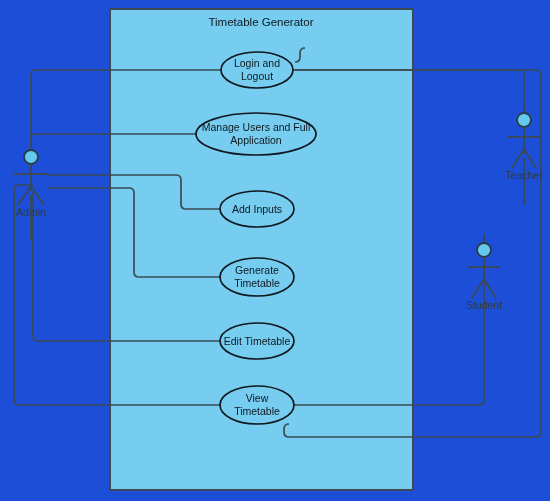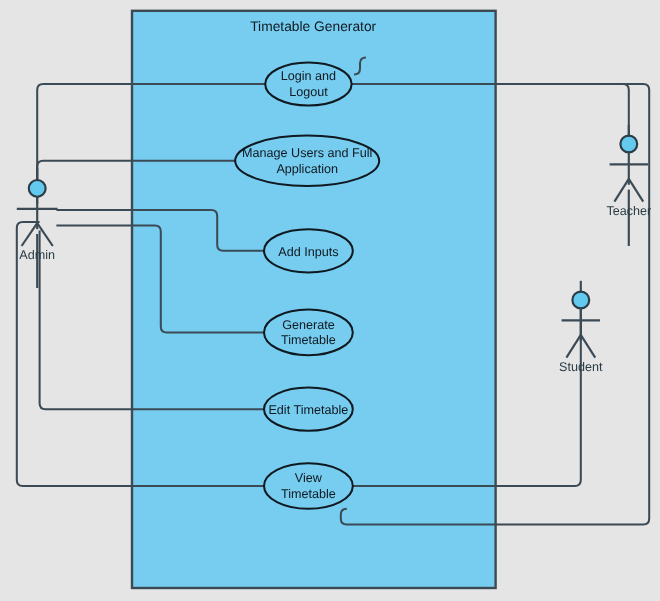--- a/index.html
+++ b/index.html
@@ -10,21 +10,21 @@
   body {
     width: 550px;
     height: 501px;
     font-family: "Liberation Sans", sans-serif;
     overflow: hidden;
   }
   #diagram-root {
     position: relative;
     width: 550px;
     height: 501px;
-    background: #e5e5e5;
+    background: #1d4ed8;
   }
   svg#uml-canvas {
     position: absolute;
     top: 0;
     left: 0;
     width: 550px;
     height: 501px;
   }
   .sys-box {
     fill: #76cdf0;

